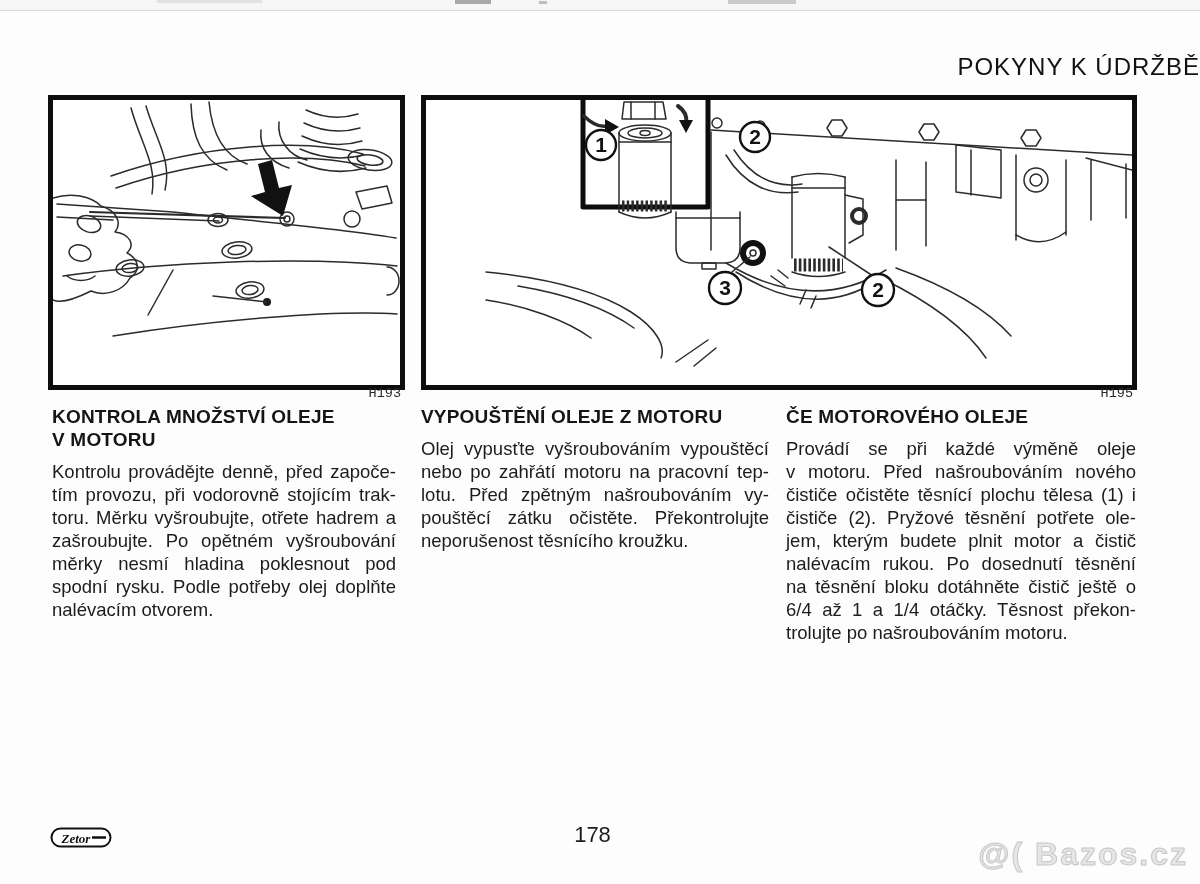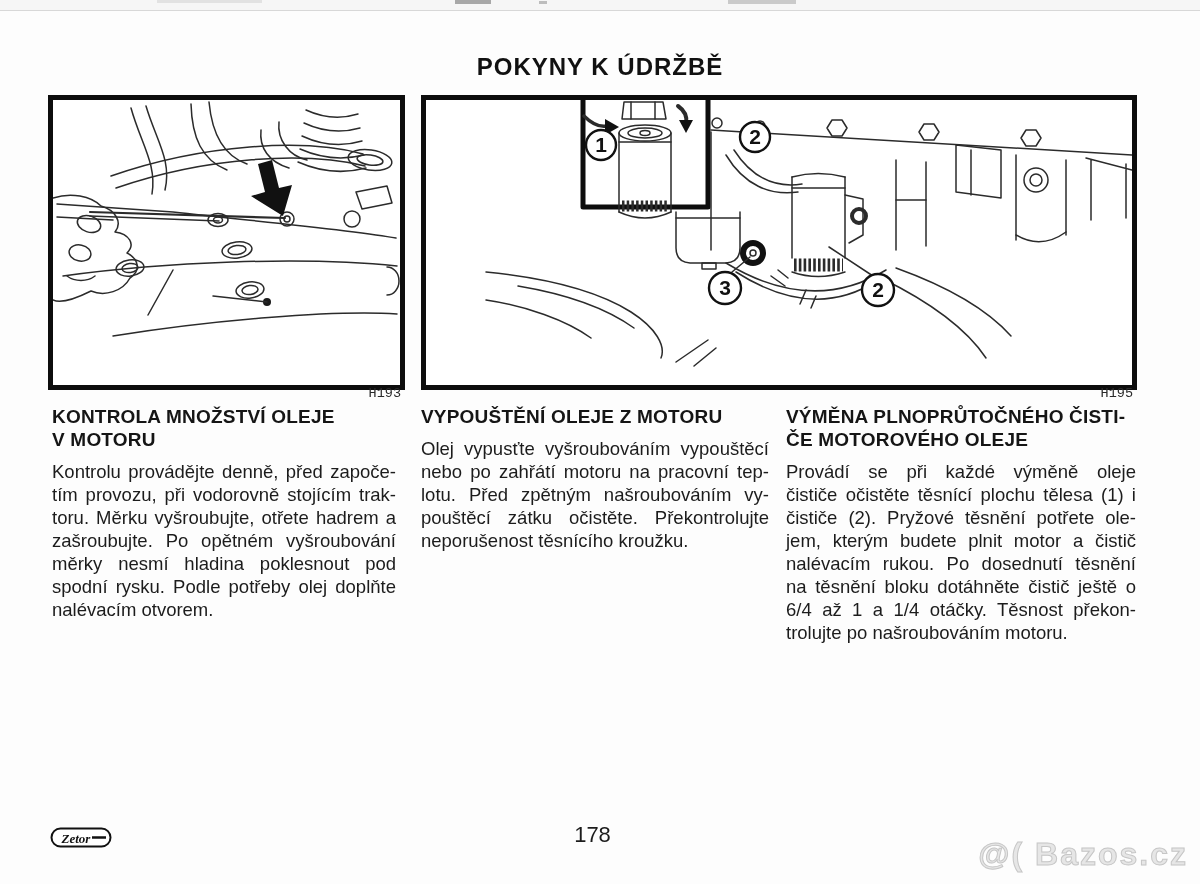--- a/index.html
+++ b/index.html
@@ -7,21 +7,21 @@
   .page { position:relative; width:1200px; height:884px; background:#fdfdfd; overflow:hidden; color:#1c1c1c; }
 
   
   .chrome-strip { position:absolute; top:0; left:0; width:1200px; height:11px; background:#f6f6f6; border-bottom:1px solid #d8d8d8; }
   .frag { position:absolute; }
   .frag1 { left:157px; top:0; width:105px; height:3px; background:#e2e2e2; }
   .frag2 { left:455px; top:0; width:36px; height:4px; background:#a8a8a8; }
   .frag3 { left:539px; top:1px; width:8px; height:3px; background:#bdbdbd; }
   .frag4 { left:728px; top:0; width:68px; height:4px; background:#cacaca; }
 
-  .title { position:absolute; top:53px; left:0; width:1200px; text-align:center; font-size:24px; font-weight:bold; letter-spacing:1px; color:#111; }
+  .title { position:absolute; top:53px; left:0; width:1200px; text-align:right; font-size:24px; font-weight:normal; letter-spacing:1px; color:#111; }
 
   .fig { position:absolute; border:5px solid #0d0d0d; background:#ffffff; }
   .fig-left  { left:48px;  top:95px; width:357px; height:295px; }
   .fig-right { left:421px; top:95px; width:716px; height:295px; }
   .fig svg { display:block; width:100%; height:100%; }
   .fig-caption { position:absolute; right:-1px; top:100%; margin-top:1px; font-size:13.5px; color:#2a2a2a;font-family:Liberation Mono, monospace; }
 
   .col { position:absolute; top:405px; }
   .col1 { left:52px;  width:344px; }
   .col2 { left:421px; width:348px; }
@@ -209,25 +209,25 @@
         <div class="tline">Olej vypusťte vyšroubováním vypouštěcí</div>
         <div class="tline">nebo po zahřátí motoru na pracovní tep-</div>
         <div class="tline">lotu. Před zpětným našroubováním vy-</div>
         <div class="tline">pouštěcí zátku očistěte. Překontrolujte</div>
         <div class="tline tline-last">neporušenost těsnícího kroužku.</div>
       </div>
   </section>
 
   <section class="col col3">
     <div class="col-heading">
-        <div class="tline">VÝMĚNA PLNOPRŮTOČNÉHO ČISTI-</div>
         <div class="tline tline-last">ČE MOTOROVÉHO OLEJE</div>
       </div>
     <div class="col-body">
         <div class="tline">Provádí se při každé výměně oleje</div>
+        <div class="tline">v motoru. Před našroubováním nového</div>
         <div class="tline">čističe očistěte těsnící plochu tělesa (1) i</div>
         <div class="tline">čističe (2). Pryžové těsnění potřete ole-</div>
         <div class="tline">jem, kterým budete plnit motor a čistič</div>
         <div class="tline">nalévacím rukou. Po dosednutí těsnění</div>
         <div class="tline">na těsnění bloku dotáhněte čistič ještě o</div>
         <div class="tline">6/4 až 1 a 1/4 otáčky. Těsnost překon-</div>
         <div class="tline tline-last">trolujte po našroubováním motoru.</div>
       </div>
   </section>
 

